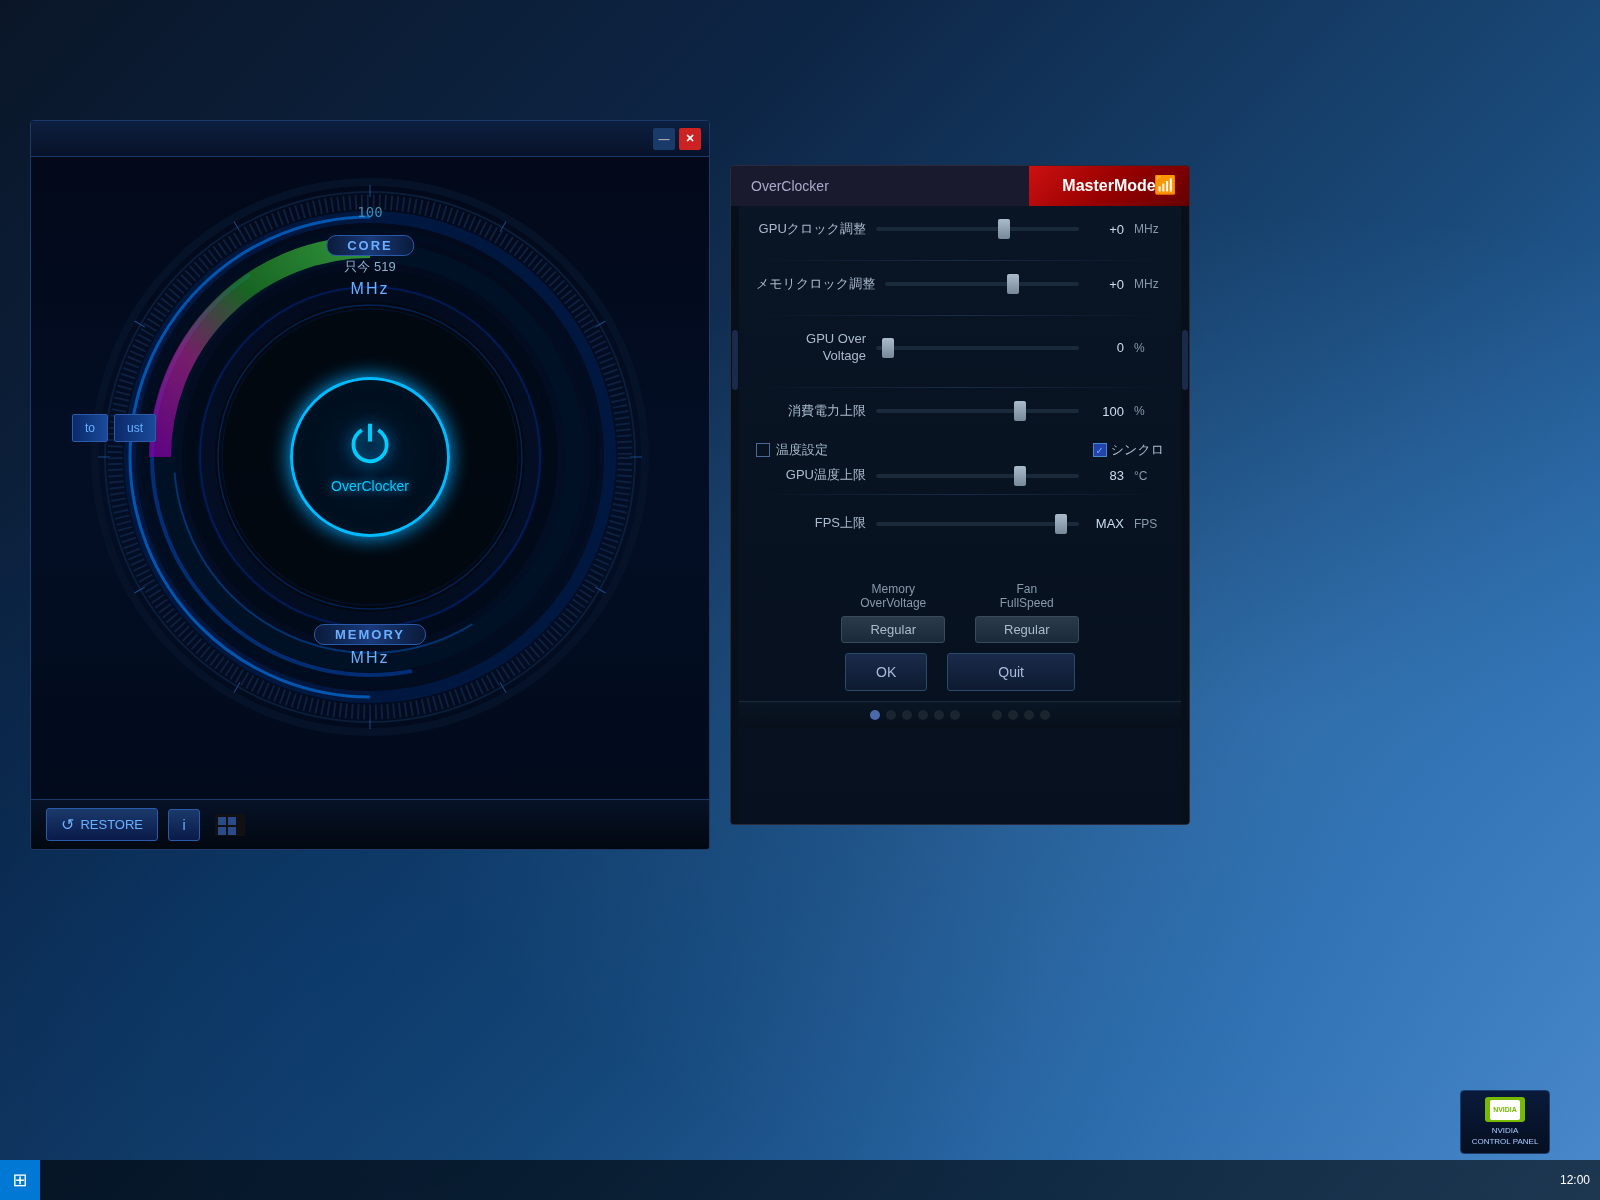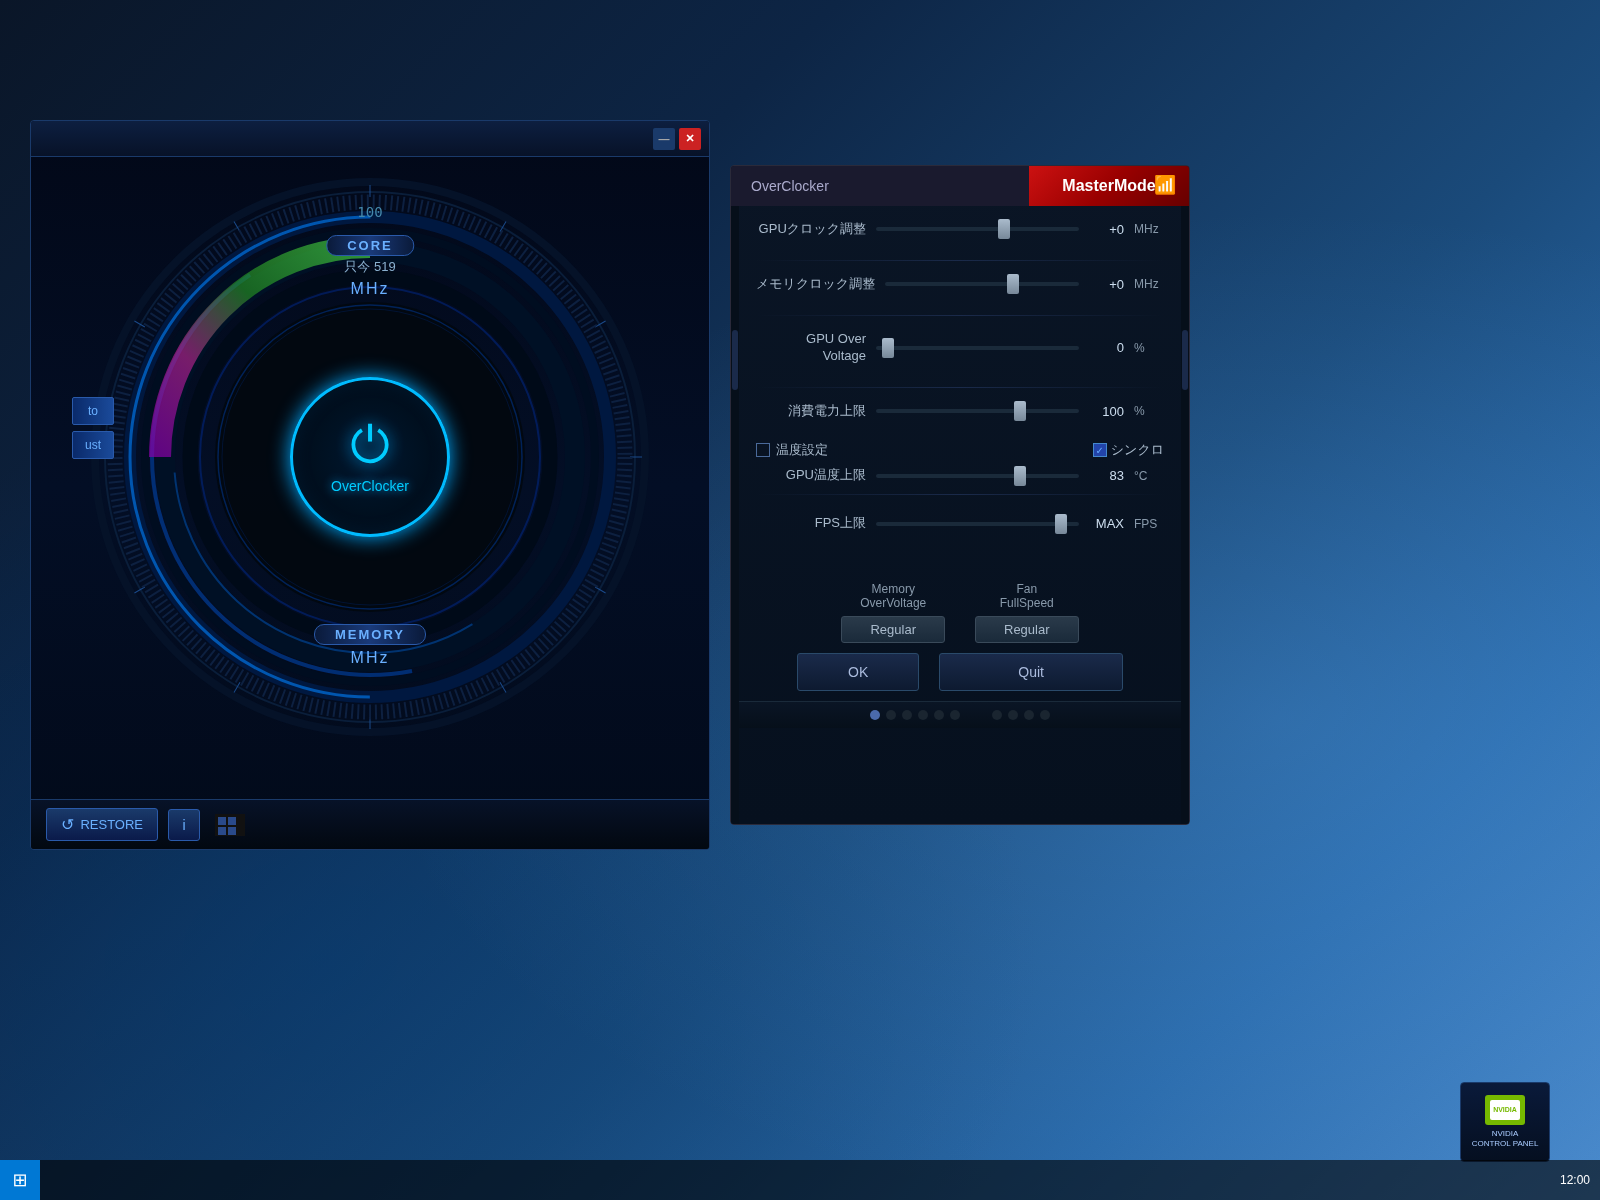--- a/index.html
+++ b/index.html
@@ -222,21 +222,21 @@
       text-shadow: 0 0 10px #00aaff;
     }
 
     
     .side-buttons-left {
       position: absolute;
       left: 0;
       top: 50%;
       transform: translateY(-50%);
       display: flex;
-      flex-direction: column;
+      flex-direction: row;
       gap: 6px;
     }
 
     .side-btn {
       background: linear-gradient(90deg, #0a2a6a, #1a4a9a);
       border: 1px solid #2a5aaa;
       color: #6ab0ff;
       padding: 6px 12px;
       font-size: 12px;
       cursor: pointer;
@@ -281,23 +281,23 @@
       border-radius: 3px;
       display: flex;
       align-items: center;
       justify-content: center;
     }
 
     
     .nvidia-panel {
       position: absolute;
       right: 50px;
-      bottom: 38px;
+      bottom: 46px;
       width: 90px;
-      height: 80px;
+      height: 64px;
       background: linear-gradient(180deg, #0a1a3a, #050f20);
       border: 1px solid #1a3a6a;
       border-radius: 4px;
       display: flex;
       flex-direction: column;
       align-items: center;
       justify-content: center;
       cursor: pointer;
       padding: 6px;
     }
@@ -496,31 +496,31 @@
       display: flex;
       justify-content: center;
       gap: 20px;
       margin-top: 10px;
     }
 
     .ok-btn {
       background: linear-gradient(180deg, #1a2a4a, #0d1a30);
       border: 1px solid #2a4a6a;
       color: #aabbdd;
-      padding: 10px 50px;
+      padding: 10px 30px;
       font-size: 14px;
       cursor: pointer;
       border-radius: 3px;
     }
 
     .quit-btn {
       background: linear-gradient(180deg, #1a2a4a, #0d1a30);
       border: 1px solid #2a4a6a;
       color: #aabbdd;
-      padding: 10px 78px;
+      padding: 10px 50px;
       font-size: 14px;
       cursor: pointer;
       border-radius: 3px;
     }
 
     
     .mm-dots {
       display: flex;
       justify-content: center;
       gap: 6px;

